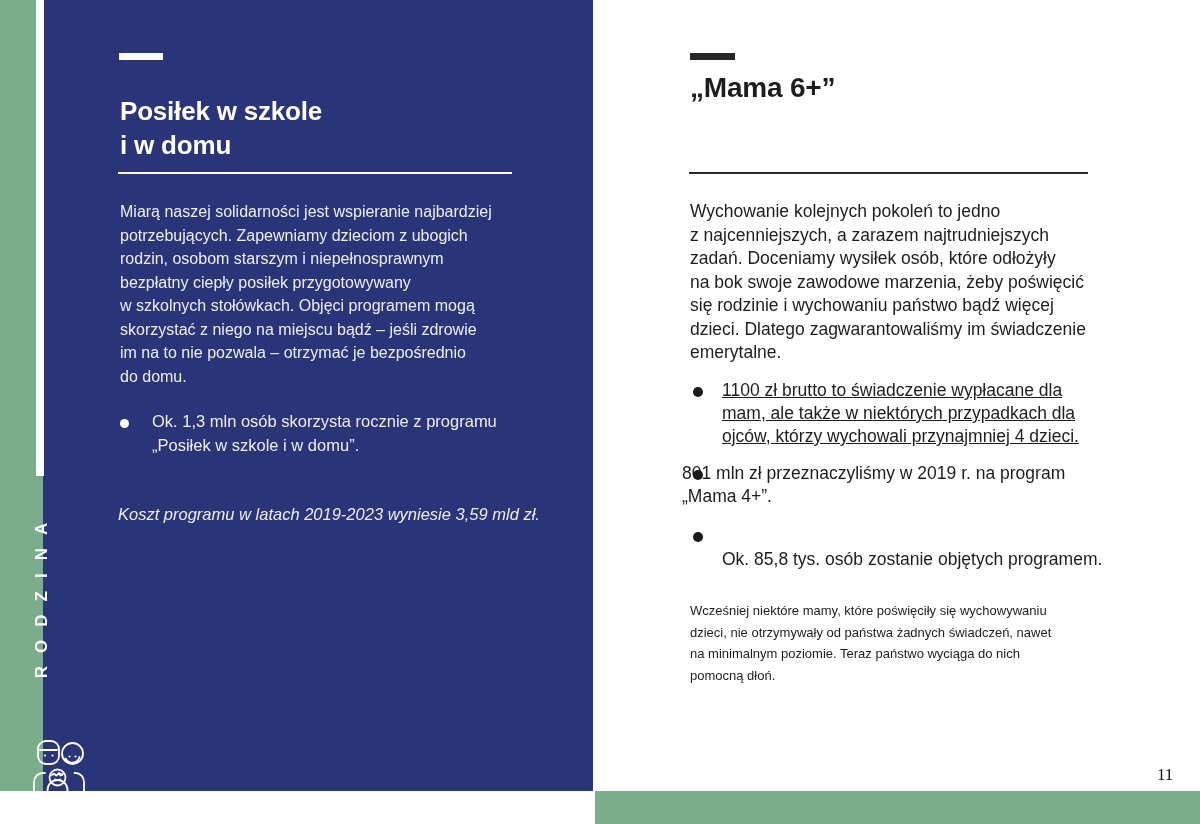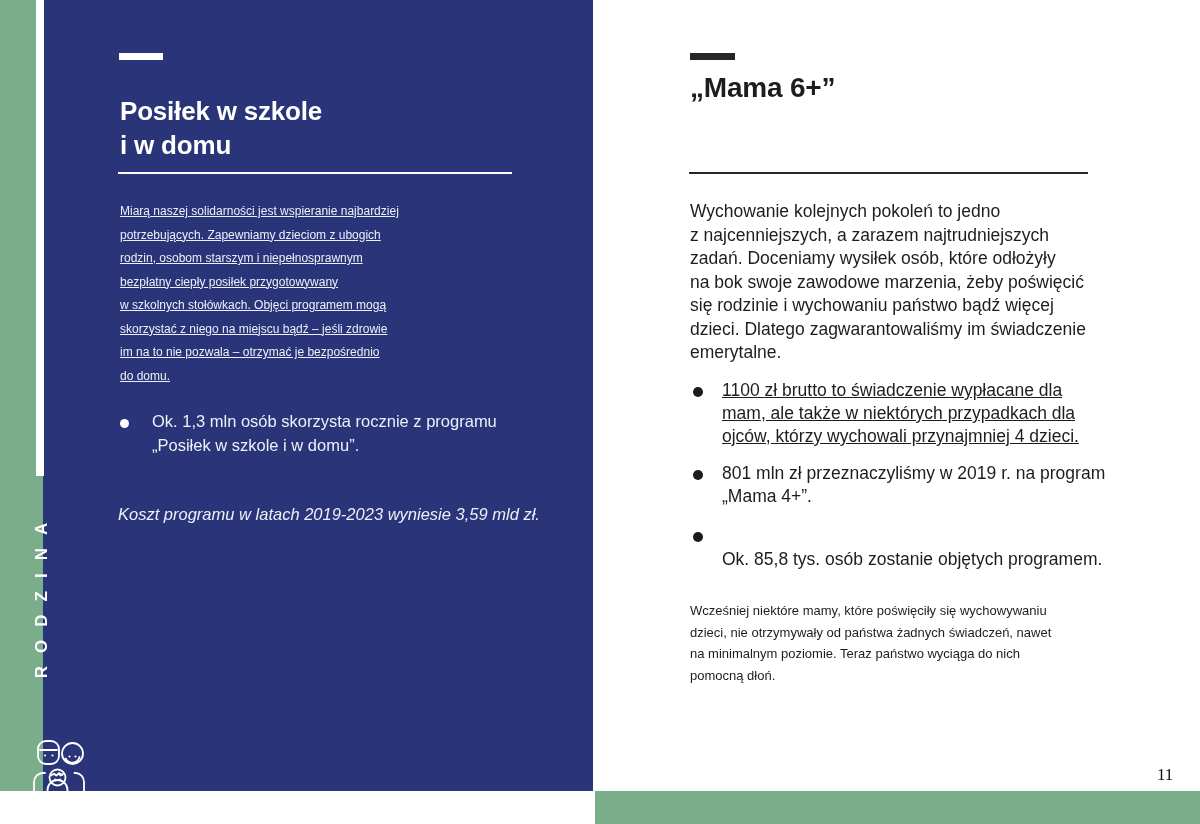--- a/index.html
+++ b/index.html
@@ -39,23 +39,22 @@
   .rule-right{left:689px;top:172px;width:399px;background:#262624;}
 
   
   .h-left{
     left:120px;top:74px;
     color:#ffffff;font-size:26px;font-weight:bold;line-height:34px;
     white-space:pre-line;letter-spacing:-0.2px;margin-top:20px;
   }
   .p-left{
     left:120px;top:200px;
-    color:var(--panel-text);font-size:12px;line-height:23.5px;
+    color:var(--panel-text);font-size:16px;line-height:23.5px;
     white-space:pre-line;
-    text-decoration:underline;
   }
   .bullet-row .dot{
     position:absolute;width:9px;height:9px;border-radius:50%;
   }
   .dot-white{background:#ffffff;left:120px;top:419px;}
   .b-left{
     left:152px;top:410px;
     color:var(--panel-text);font-size:16.5px;line-height:23.5px;
     white-space:pre-line;
   }
@@ -75,21 +74,21 @@
     white-space:pre-line;
   }
   .dot-dark{background:#1b1b19;width:10px !important;height:10px !important;}
   .rb-dot-1{left:693px;top:387px;}
   .rb-dot-2{left:693px;top:470px;}
   .rb-dot-3{left:693px;top:532px;}
   .rb-text{
     color:var(--ink);font-size:17.5px;line-height:23px;white-space:pre-line;
   }
   .rb-text-1{left:722px;top:379px;text-decoration:underline;}
-  .rb-text-2{left:722px;top:462px;}
+  .rb-text-2{left:682px;top:462px;}
   .rb-text-3{left:722px;top:524px;margin-top:24px;}
   .note-right{
     left:690px;top:600px;
     color:var(--ink);font-size:13px;line-height:21.5px;
     white-space:pre-line;
   }
 
   
   .page-number{
     left:1157px;top:765px;

